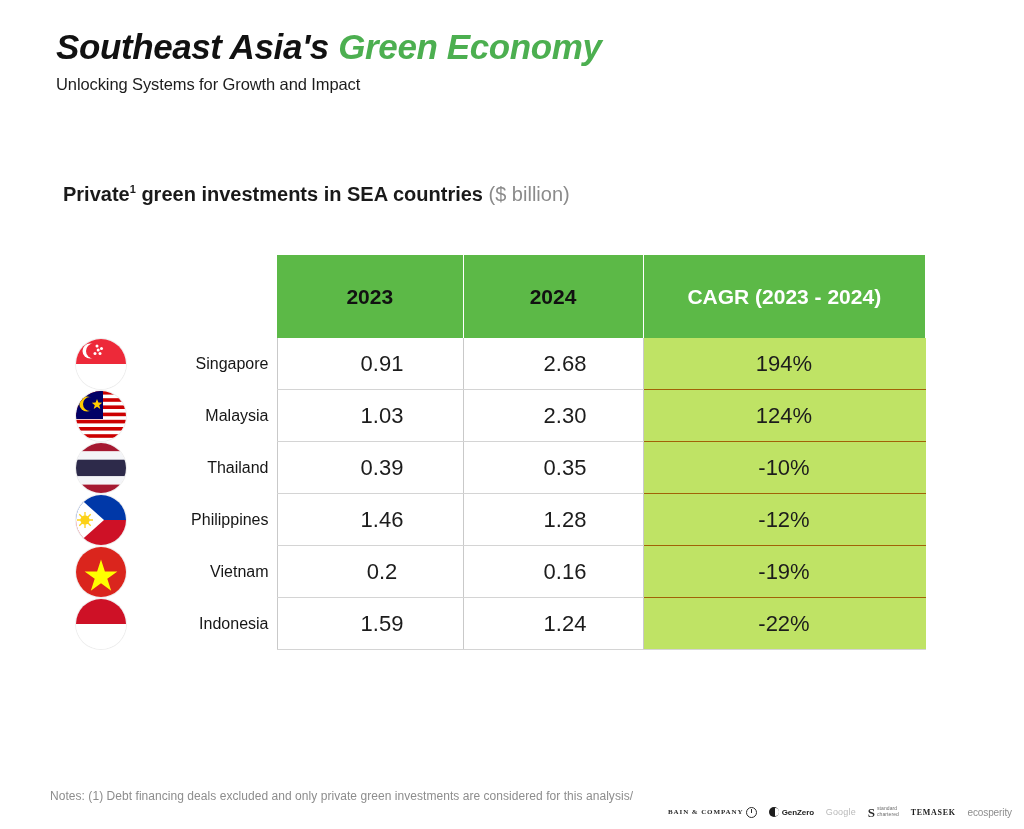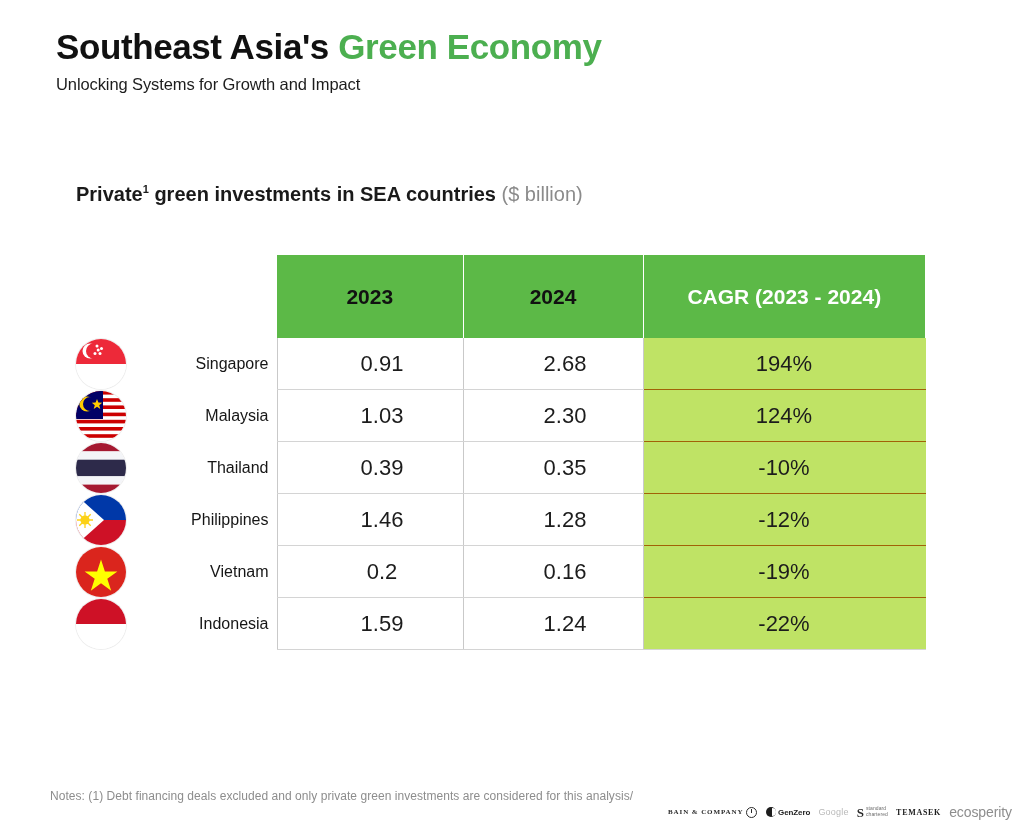--- a/index.html
+++ b/index.html
@@ -22,41 +22,41 @@
     top: 28px;
     width: 900px;
   }
   #main-title {
     font-size: 35px;
     font-weight: bold;
     color: #111111;
     letter-spacing: -0.4px;
     line-height: 1.1;
     white-space: nowrap;
+    font-style: italic;
   }
   #main-title .accent {
     color: #4CAF50;
   }
   #subtitle {
     font-size: 16.5px;
     color: #1d1d1d;
     margin-top: 8px;
     letter-spacing: -0.1px;
   }
 
   
   #chart-heading {
     position: absolute;
     left: 63px;
     top: 183px;
     font-size: 20px;
     font-weight: bold;
     color: #1a1a1a;
     white-space: nowrap;
-    margin-left: 13px;
   }
   #chart-heading sup {
     font-size: 11px;
     vertical-align: super;
     font-weight: bold;
   }
   #chart-heading .unit {
     color: #8b8b8b;
     font-weight: normal;
   }
@@ -245,21 +245,21 @@
     letter-spacing: 0.1px;
   }
   .logo-temasek {
     font-size: 8px;
     font-weight: bold;
     letter-spacing: 0.7px;
     color: #1d1d1d;
     font-family: "Liberation Serif", serif;
   }
   .logo-ecosperity {
-    font-size: 14px;
+    font-size: 10px;
     color: #8d8d8d;
     letter-spacing: -0.1px;
   }
 </style>
 </head>
 <body>
 
 <div id="header">
   <div id="main-title"><span>Southeast Asia's </span><span class="accent">Green Economy</span></div>
   <div id="subtitle">Unlocking Systems for Growth and Impact</div>

